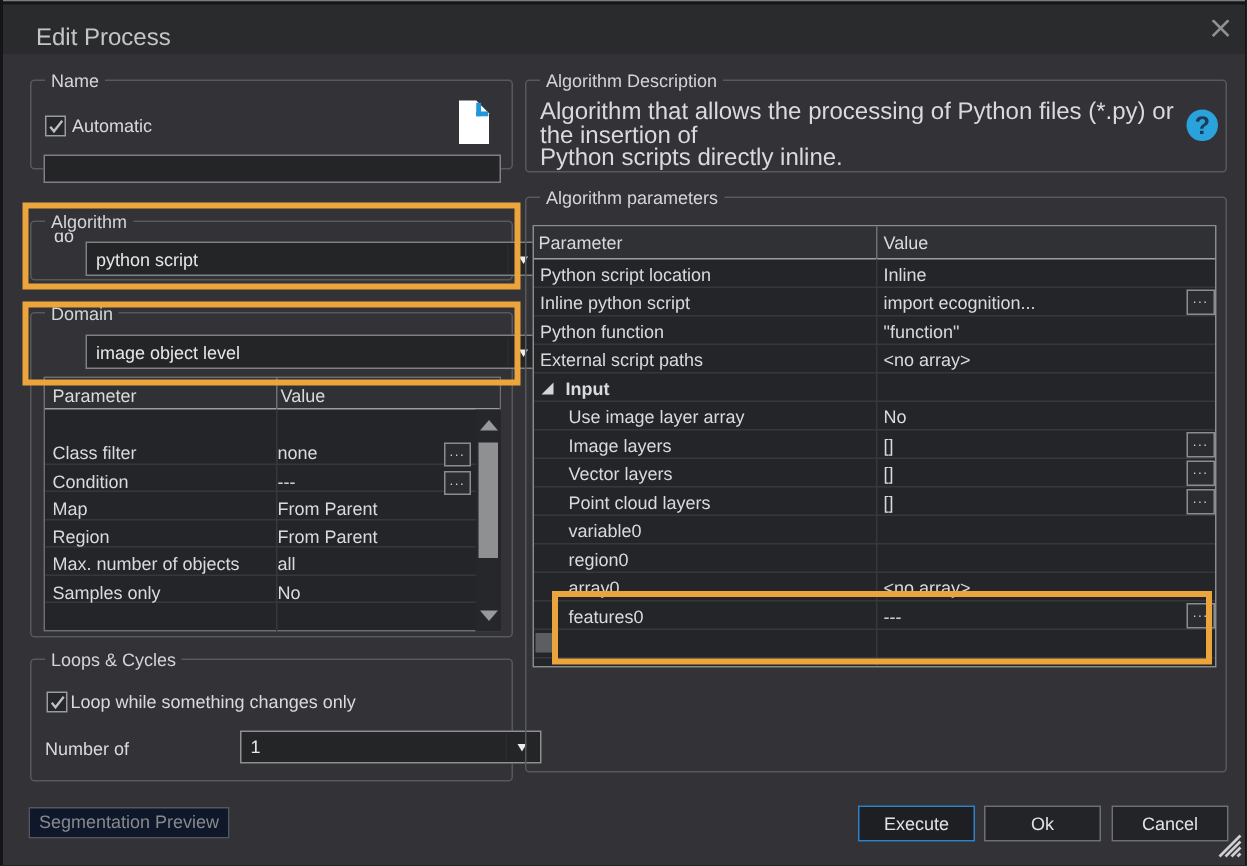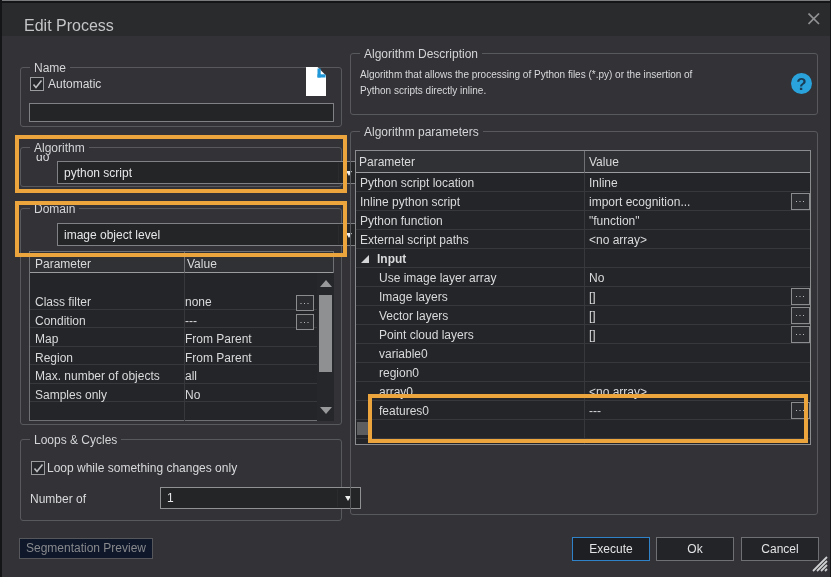--- a/index.html
+++ b/index.html
@@ -38,21 +38,21 @@
   <div class="abs" style="left:0;top:0;width:831px;height:1px;background:#7a7b7d;"></div>
   <div class="abs" style="left:0;top:1px;width:831px;height:2px;background:#141517;"></div>
   <div class="abs" style="left:0;top:0;width:2px;height:577px;background:#141517;"></div>
   <div class="abs" style="left:830px;top:0;width:1px;height:577px;background:#141517;"></div>
   <div id="title">Edit Process</div>
   <svg class="abs" style="left:808px;top:13px;" width="12" height="12" viewBox="0 0 12 12">
     <line x1="0.5" y1="0.5" x2="11" y2="11" stroke="#8f9193" stroke-width="1.7"></line>
     <line x1="11" y1="0.5" x2="0.5" y2="11" stroke="#8f9193" stroke-width="1.7"></line>
   </svg>
 
-  <div class="grp" style="left:20px;top:67px;width:322px;height:60px;text-align:right;">
+  <div class="grp" style="left:20px;top:53px;width:322px;height:60px;text-align:right;">
     <span class="glabel" style="left:9px;">Name</span>
   </div>
   <div class="cb" style="left:30px;top:77px;">
     <svg width="11" height="11" viewBox="0 0 11 11">
         <polyline points="1.5,5.5 4,8.5 9.5,1.5" fill="none" stroke="#bcbec0" stroke-width="1.6"></polyline>
       </svg>
   </div>
   <div class="abs" style="left:48px;top:77px;">Automatic</div>
   <svg class="abs" style="left:303px;top:64px;" width="28" height="34" viewBox="0 0 28 34">
     <polygon points="3,3 14.5,3 23,11.5 23,32 3,32" fill="#ffffff"></polygon>
@@ -138,21 +138,21 @@
     <span class="txt">1</span>
       <span class="sep"></span>
       <span class="arr"></span>
   </div>
 
   <div class="btn3" style="left:19px;top:538px;width:134px;height:21px;line-height:19px;background:#0f172a;border-color:#55575a;color:#87898c;">Segmentation Preview</div>
 
   <div class="grp" style="left:350px;top:53px;width:468px;height:62px;">
     <span class="glabel" style="left:9px;">Algorithm Description</span>
   </div>
-  <div class="abs" style="left:360px;top:67px;width:440px;font-size:10px;line-height:15.5px;">Algorithm that allows the processing of Python files (*.py) or the insertion of<br>Python scripts directly inline.</div>
+  <div class="abs" style="left:360px;top:67px;width:440px;font-size:16px;line-height:15.5px;">Algorithm that allows the processing of Python files (*.py) or the insertion of<br>Python scripts directly inline.</div>
   <svg class="abs" style="left:790px;top:72px;" width="23" height="23" viewBox="0 0 23 23">
     <circle cx="11.5" cy="11.5" r="10.5" fill="#2aa3dc"></circle>
     <text x="11.5" y="17.5" font-family="Liberation Sans,sans-serif" font-size="17" font-weight="bold" fill="#1a3c55" text-anchor="middle">?</text>
   </svg>
 
   <div class="grp" style="left:350px;top:131px;width:468px;height:384px;">
     <span class="glabel" style="left:9px;">Algorithm parameters</span>
   </div>
   <div class="abs" id="rtable" style="left:355px;top:150px;width:456px;height:295px;background:#242528;border:1px solid #8a8c8e;">
     <div class="abs" style="left:0;top:0;width:454px;height:22px;background:#303134;border-bottom:1px solid #9a9c9e;">

